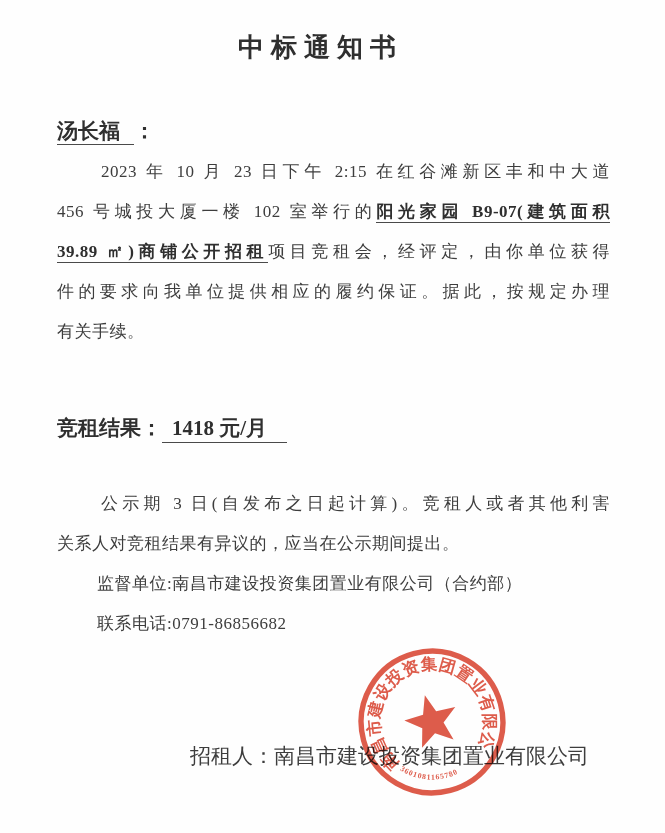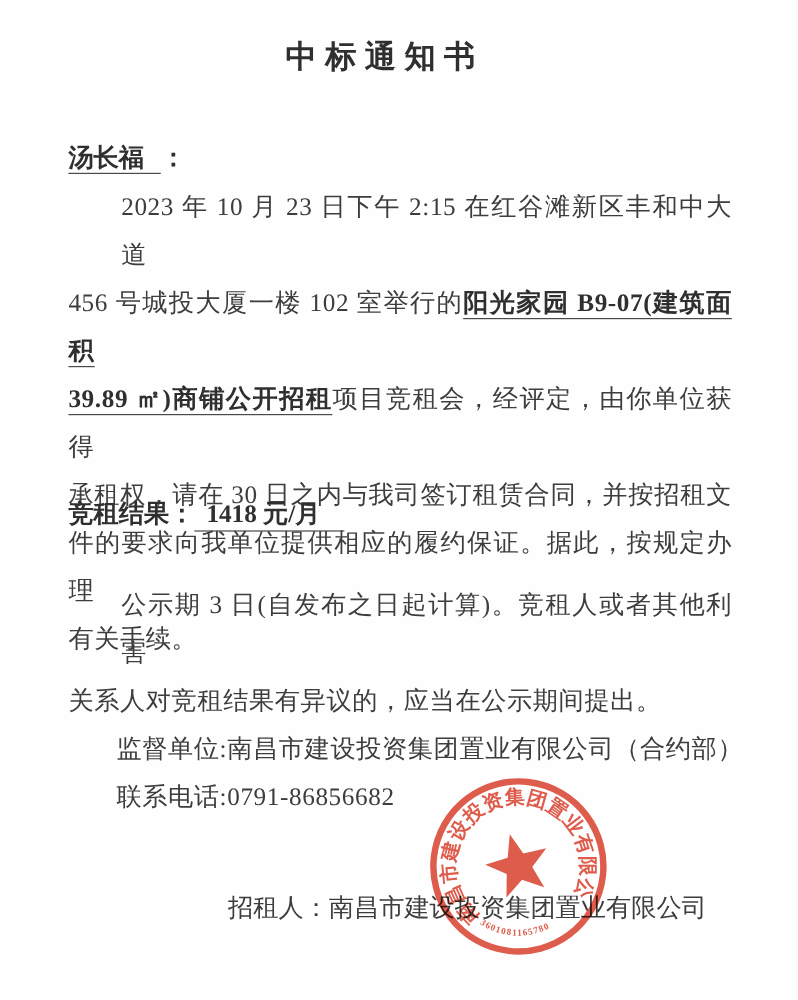--- a/index.html
+++ b/index.html
@@ -28,21 +28,21 @@
     position:absolute;left:57px;top:116px;
     font-size:21px;font-weight:700;line-height:30px;
     color:var(--ink-dark);
   }
   .addressee .name{
     border-bottom:1.5px solid #4a4a4a;
     padding:0 14px 1px 0;
   }
   .body-block{
     position:absolute;left:57px;width:553px;
-    font-size:21px;line-height:40px;
+    font-size:17px;line-height:40px;
     letter-spacing:0.5px;
   }
   .p1{top:152px;}
   .p2{top:484px;}
   .line{white-space:nowrap;}
   .line.fill{
     white-space:normal;
     text-align:justify;
     text-align-last:justify;
   }
@@ -93,21 +93,20 @@
   <div class="doc-title">中标通知书</div>
 
   <div class="addressee">
     <span class="name">汤长福</span><span>：</span>
   </div>
 
   <div class="body-block p1">
     <div class="line fill indent">2023 年 10 月 23 日下午 2:15 在红谷滩新区丰和中大道</div>
     <div class="line fill"><span>456 号城投大厦一楼 102 室举行的</span><span class="bold-u">阳光家园 B9-07(建筑面积</span></div>
     <div class="line fill"><span class="bold-u">39.89 ㎡)商铺公开招租</span><span>项目竞租会，经评定，由你单位获得</span></div>
-    <div class="line fill">承租权，请在 30 日之内与我司签订租赁合同，并按招租文</div>
     <div class="line fill">件的要求向我单位提供相应的履约保证。据此，按规定办理</div>
     <div class="line">有关手续。</div>
   </div>
 
   <div class="result-row">
     <span>竞租结果：</span><span class="value">1418 元/月</span>
   </div>
 
   <div class="body-block p2">
     <div class="line fill indent">公示期 3 日(自发布之日起计算)。竞租人或者其他利害</div>

